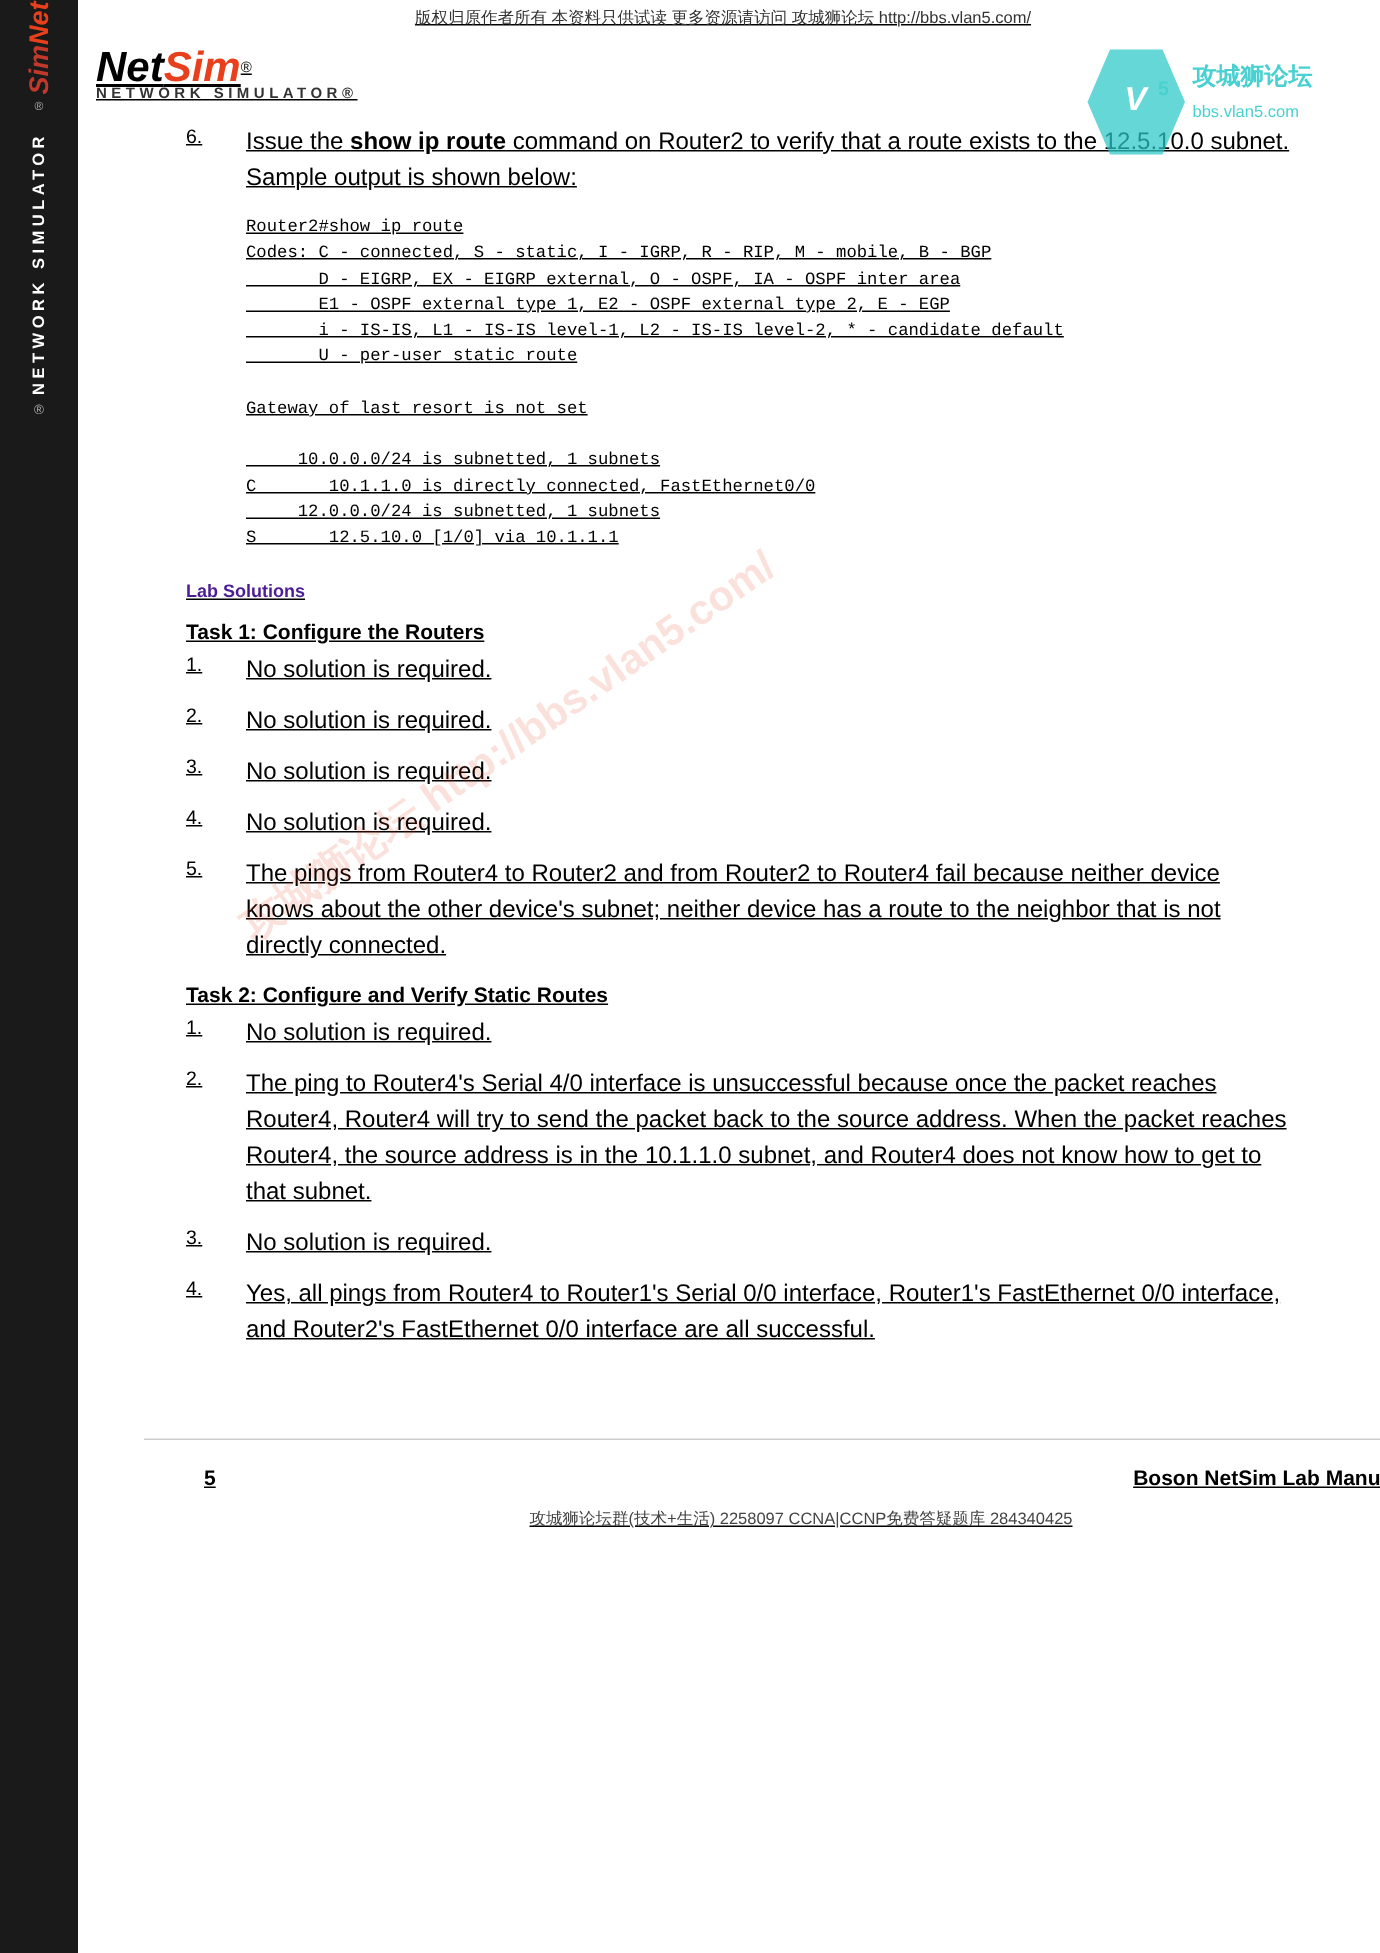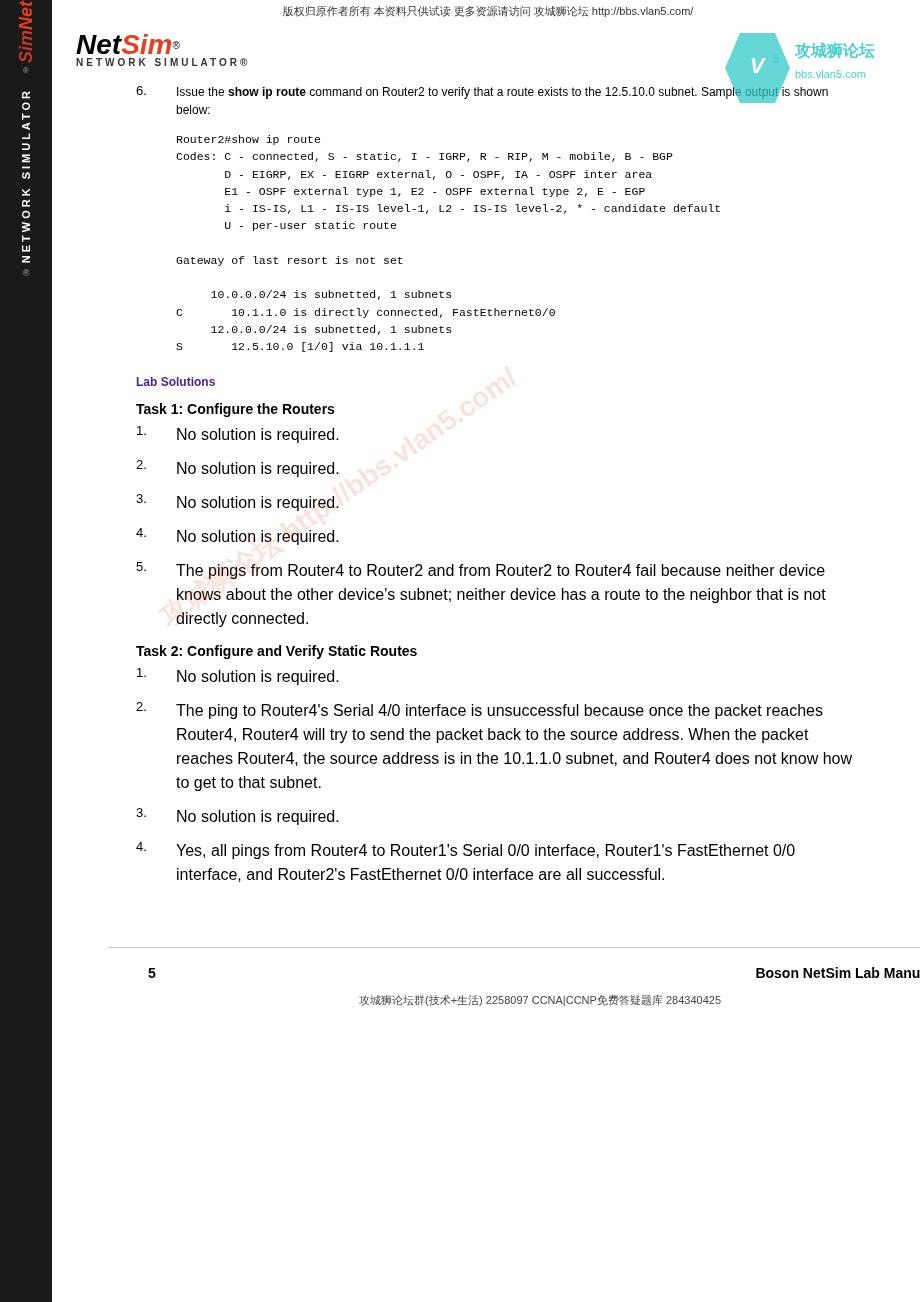--- a/index.html
+++ b/index.html
@@ -60,22 +60,23 @@
     }
 
     .sidebar-reg {
       color: #aaa;
       font-size: 9px;
       margin-top: 5px;
     }
 
     
     .main-content {
-      margin-left: 56px;
+      margin-left: 44px;
       padding: 0;
+      text-decoration: underline;
     }
 
     
     .header-area {
       padding: 6px 20px 0 20px;
       display: flex;
       align-items: flex-start;
       position: relative;
     }
 
@@ -144,21 +145,21 @@
       display: flex;
       margin-bottom: 12px;
     }
 
     .step-number {
       min-width: 40px;
       font-size: 13px;
     }
 
     .step-text {
-      font-size: 12px;
+      font-size: 16px;
       line-height: 1.5;
     }
 
     .step-text strong {
       font-weight: bold;
     }
 
     
     .code-block {
       font-family: 'Courier New', Courier, monospace;

